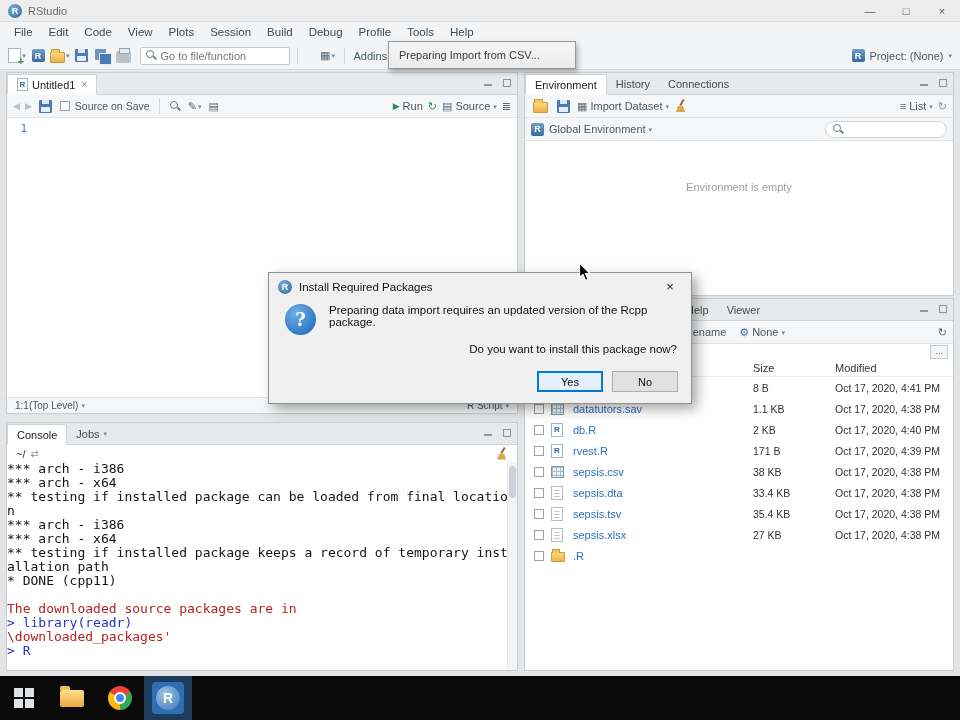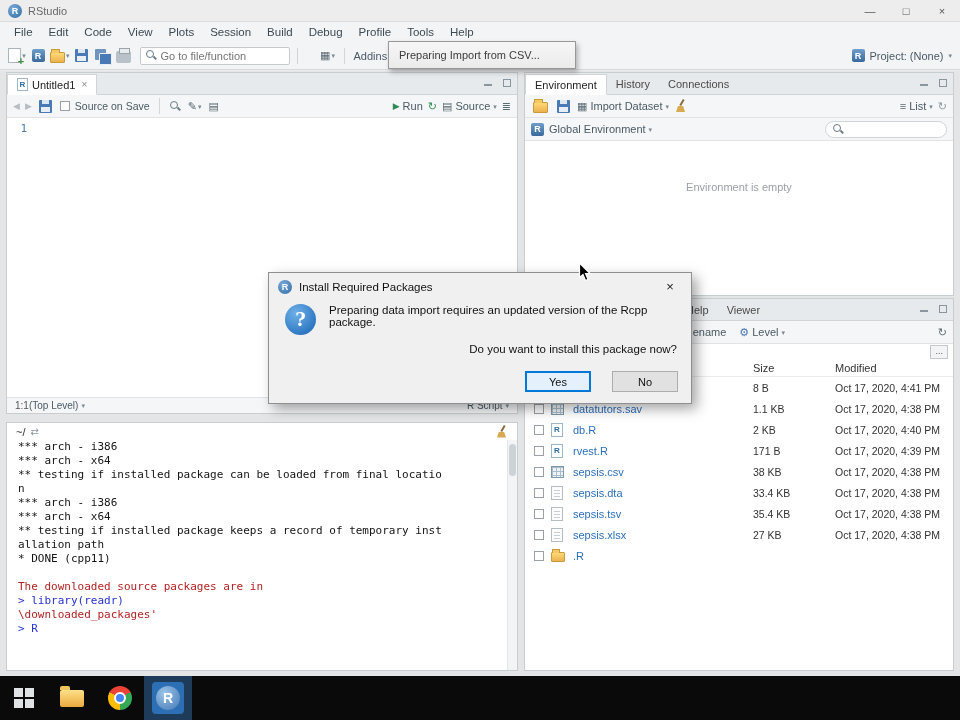--- a/index.html
+++ b/index.html
@@ -71,21 +71,21 @@
   .checkbox{width:10px;height:10px;border:1px solid #9aa0a6;background:#fff;flex:0 0 auto;}
 
   
   .editor{flex:1;display:flex;background:#fff;font-family:"DejaVu Sans Mono","Liberation Mono",monospace;font-size:11px;}
   .gutter{width:28px;text-align:right;padding:4px 8px 0 0;color:#93a1ac;background:#fff;}
   .statusbar{height:16px;background:#f5f6f7;border-top:1px solid #e1e3e5;display:flex;align-items:center;font-size:10px;color:#555;padding:0 8px;flex:0 0 auto;}
   .statusbar .right{margin-left:auto;display:inline-flex;align-items:center;gap:3px;}
 
   
   .console-path{height:17px;display:flex;align-items:center;padding:0 9px;font-size:11px;color:#333;gap:5px;background:#fff;flex:0 0 auto;}
-  .console-body{flex:1;position:relative;overflow:hidden;padding-left:11px;font-family:"DejaVu Sans Mono","Liberation Mono",monospace;font-size:11px;line-height:14px;color:#141414;}
+  .console-body{flex:1;position:relative;overflow:hidden;font-family:"DejaVu Sans Mono","Liberation Mono",monospace;font-size:13px;line-height:14px;color:#141414;}
   .console-line{white-space:pre;min-height:14px;}
   .ln-msg{color:#b22222;}
   .ln-in{color:#2533cc;}
   .vscroll{position:absolute;right:0;top:0;bottom:0;width:10px;background:#f3f4f5;border-left:1px solid #e5e6e7;}
   .vthumb{position:absolute;left:1px;right:1px;top:4px;height:32px;background:#cdd2d6;border-radius:4px;}
 
   
   .env-search{margin-left:auto;display:flex;align-items:center;border:1px solid #cfd4d7;border-radius:9px;background:#fff;height:17px;padding:0 6px;width:122px;gap:4px;}
   .env-search input{border:none;outline:none;width:90px;font-size:10px;background:transparent;}
   .env-empty{flex:1;display:flex;justify-content:center;align-items:flex-start;padding-top:40px;color:#9aa0a6;font-size:11px;background:#fff;}
@@ -110,21 +110,21 @@
   .fi-folder{width:14px;height:10px;background:linear-gradient(#ffd977,#eab24e);border:1px solid #c79a3c;border-radius:1px;margin-top:3px;}
   .fi-folder::before{content:"";position:absolute;top:-4px;left:0;width:6px;height:3px;background:#f5c963;border:1px solid #c79a3c;border-bottom:none;border-radius:1px 1px 0 0;}
 
   
   #dialog{position:absolute;left:268px;top:272px;width:424px;height:132px;background:#f0f0f0;border:1px solid #8f8f8f;box-shadow:5px 5px 12px rgba(0,0,0,.35);z-index:50;display:flex;flex-direction:column;}
   .dlg-title{height:27px;display:flex;align-items:center;padding-left:9px;gap:7px;font-size:11.5px;color:#111;flex:0 0 auto;}
   .dlg-close{margin-left:auto;width:42px;height:27px;display:flex;align-items:center;justify-content:center;font-size:13px;color:#222;}
   .dlg-body{flex:1;position:relative;padding:4px 14px 0 60px;font-size:11.5px;color:#111;}
   .q-icon{position:absolute;left:16px;top:4px;width:31px;height:31px;border-radius:50%;background:radial-gradient(circle at 35% 30%,#6fb0e8,#1663b4);color:#fff;font-size:18px;font-weight:bold;display:flex;align-items:center;justify-content:center;font-family:"DejaVu Serif",serif;}
   .dlg-line2{margin-top:15px;text-align:right;}
-  .dlg-buttons{display:flex;justify-content:flex-end;gap:21px;padding:0 13px 11px 0;flex:0 0 auto;}
+  .dlg-buttons{display:flex;justify-content:flex-end;gap:9px;padding:0 13px 11px 0;flex:0 0 auto;}
   .dlg-btn{min-width:66px;height:21px;font-size:11px;display:flex;align-items:center;justify-content:center;background:#e1e1e1;border:1px solid #adadad;color:#111;}
   .dlg-btn.primary{background:#e4f0fb;border:2px solid #0078d7;}
 
   
   #cursor{position:absolute;left:578px;top:262px;z-index:60;}
 
   
   #taskbar{position:absolute;left:0;right:0;bottom:0;height:44px;background:#0a0a0b;display:flex;align-items:stretch;z-index:30;}
   .tb-btn{width:48px;display:flex;align-items:center;justify-content:center;}
   .win-logo{display:grid;grid-template-columns:9px 9px;grid-template-rows:9px 9px;gap:2px;}
@@ -264,20 +264,33 @@
           <span class="caret">▾</span>
         </span>
       <span class="right label-btn">
           <span>R Script</span>
           <span class="caret">▾</span>
         </span>
     </div>
   </div>
 
   <div class="pane" id="console-pane">
+    <div class="tabbar">
+      <div class="tab active">
+          <span>Console</span>
+        </div>
+      <div class="tab">
+          <span>Jobs</span>
+          <span class="caret">▾</span>
+        </div>
+      <div class="pane-wins">
+        <span class="pw pw-min"></span>
+        <span class="pw pw-max"></span>
+      </div>
+    </div>
     <div class="console-path">
       <span>~/</span>
       <span class="glyph" style="font-size:10px;color:#8a969c;">⇄</span>
       <span style="margin-left:auto;" class="icon-broom"></span>
     </div>
     <div class="console-body">
       <div class="console-line">*** arch - i386</div>
       <div class="console-line">*** arch - x64</div>
       <div class="console-line">** testing if installed package can be loaded from final locatio</div>
       <div class="console-line">n</div>
@@ -379,21 +392,21 @@
       <span class="label-btn" style="margin-left:8px;">
         <span class="glyph" style="color:#c0504d;">×</span>
         <span>Delete</span>
       </span>
       <span class="label-btn" style="margin-left:8px;">
         <span class="glyph">✎</span>
         <span>Rename</span>
       </span>
       <span class="label-btn" style="margin-left:8px;">
         <span class="glyph" style="color:#4a7ab5;">⚙</span>
-        <span>Level</span>
+        <span>None</span>
         <span class="caret">▾</span>
       </span>
       <span style="margin-left:auto;" class="glyph">↻</span>
     </div>
     <div class="files-path">
       <span class="path-more">...</span>
     </div>
     <div class="files-header">
       <span></span>
         <span></span>

